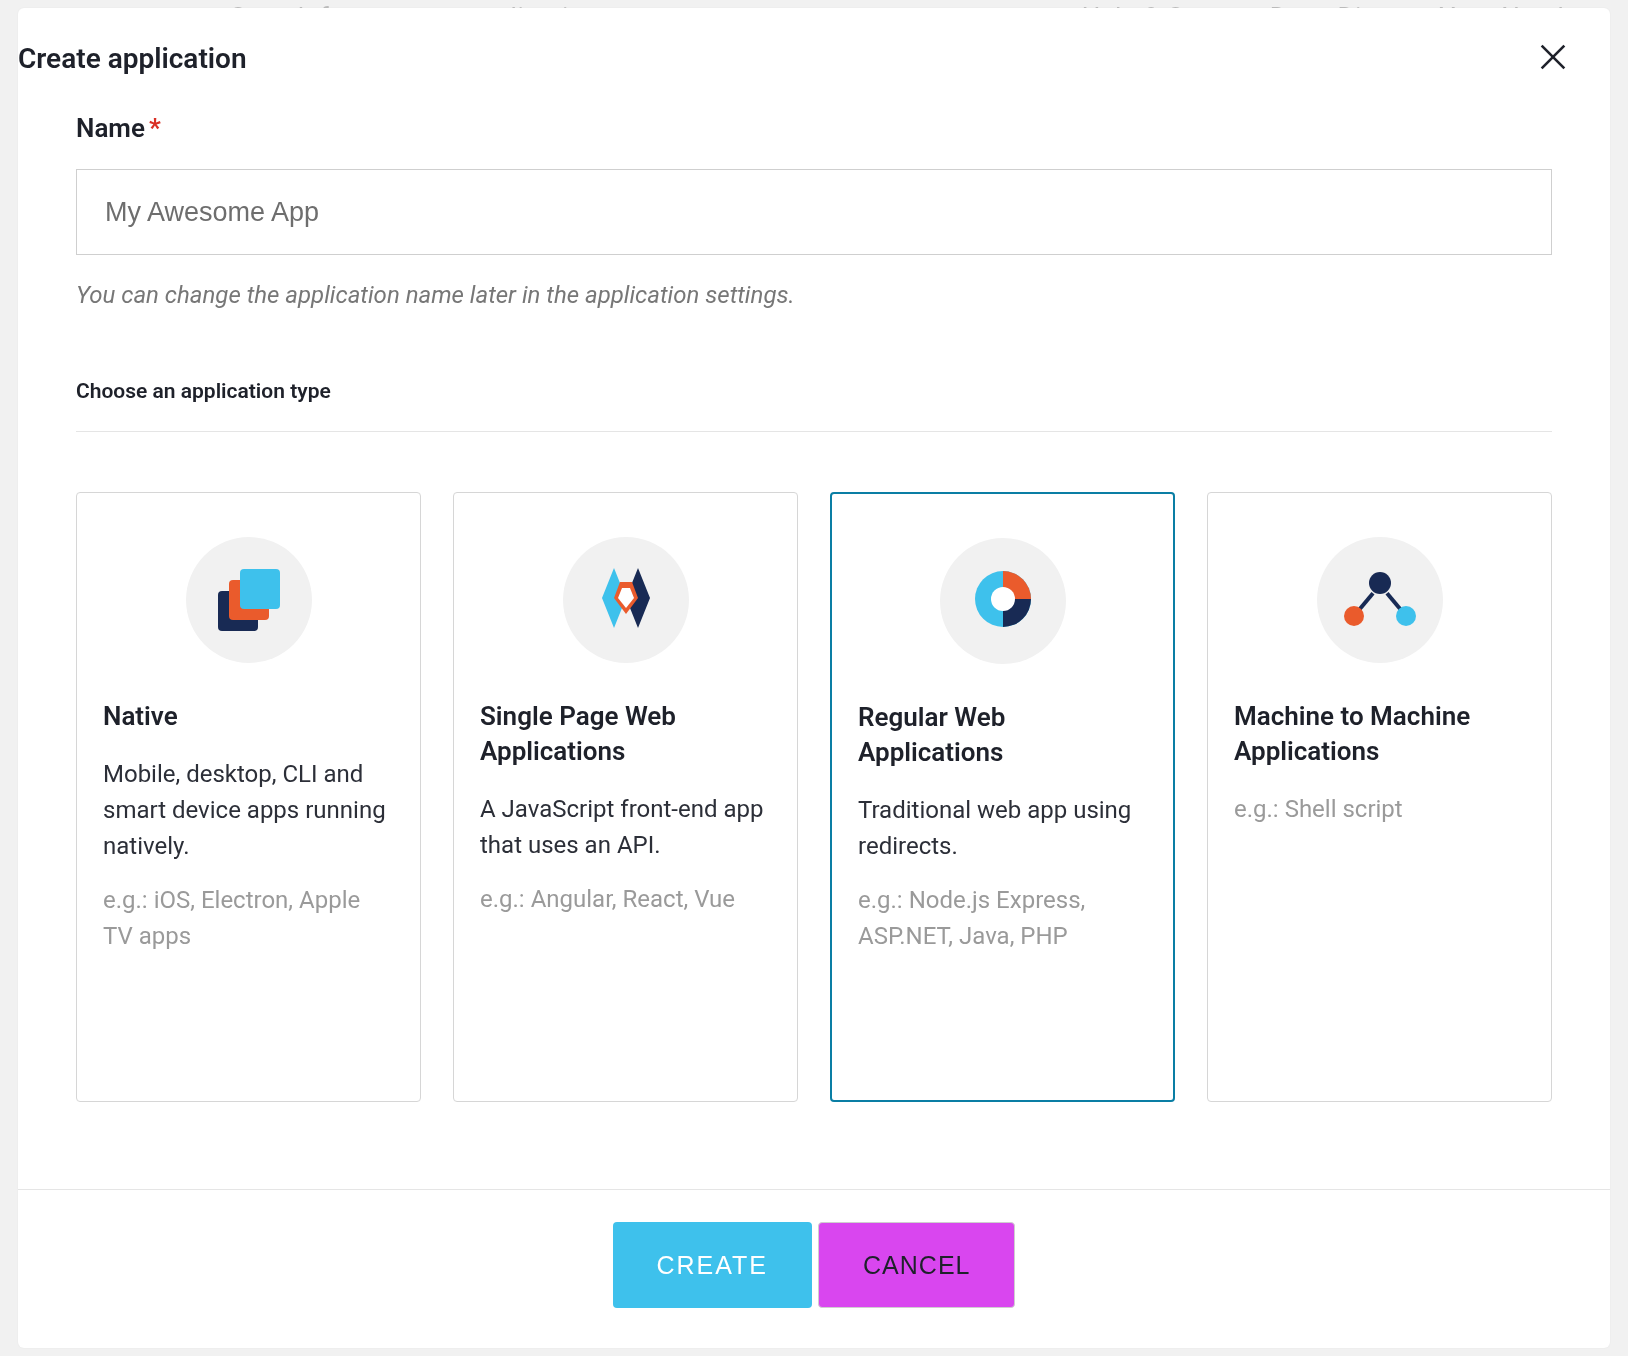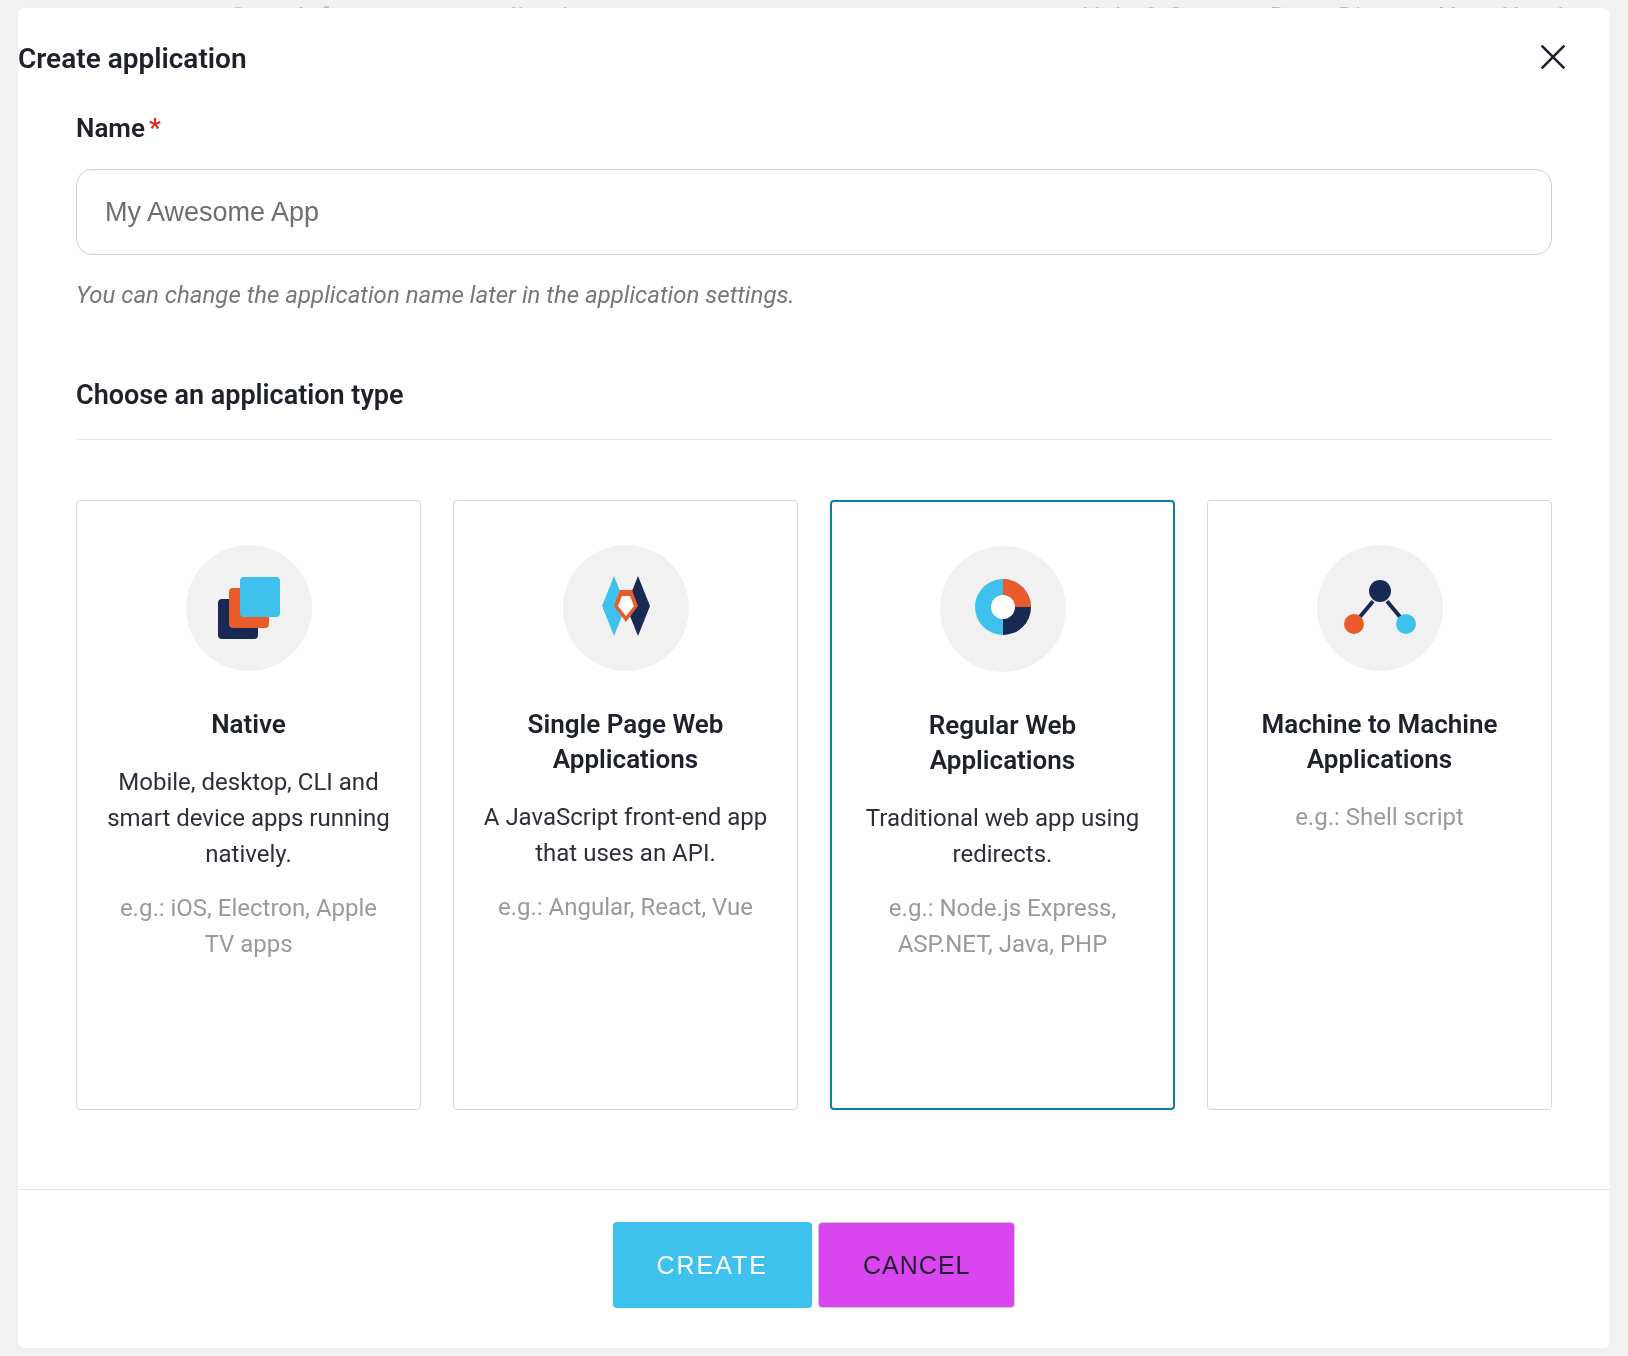--- a/index.html
+++ b/index.html
@@ -54,52 +54,52 @@
     font-size: 26px;
     font-weight: 600;
     color: #1e212a;
     margin-top: 8px;
   }
   .field-label .req { color: #d93025; margin-left: 4px; font-weight: 700; }
   .name-input {
     width: 100%;
     height: 86px;
     border: 1px solid #cfcfcf;
-    border-radius: 16px;
+    border-radius: 0;
     margin-top: 26px;
     padding: 0 28px;
     font-size: 27px;
     color: #000000;
     outline: none;
   }
   .name-input::placeholder { color: #6e6e6e; }
   .helper-text {
     margin-top: 26px;
     font-size: 24px;
     color: #777;
     font-style: italic;
   }
   .section-label {
-    font-size: 27px;
+    font-size: 21px;
     font-weight: 600;
     margin-top: 70px;
     border-bottom: 1px solid #e5e5e5;
     padding-bottom: 28px;
   }
   .cards {
     display: grid;
     grid-template-columns: repeat(4, 1fr);
     gap: 32px;
     margin-top: 60px;
   }
   .card {
     border: 1px solid #d6d6d6;
     border-radius: 4px;
     padding: 44px 26px 50px 26px;
-    text-align: center;
+    text-align: left;
     cursor: pointer;
     min-height: 610px;
   }
   .card.selected {
     border-width: 2px;
     border-color: #0a7ea4;
   }
   .icon-circle {
     width: 126px; height: 126px;
     border-radius: 50%;

